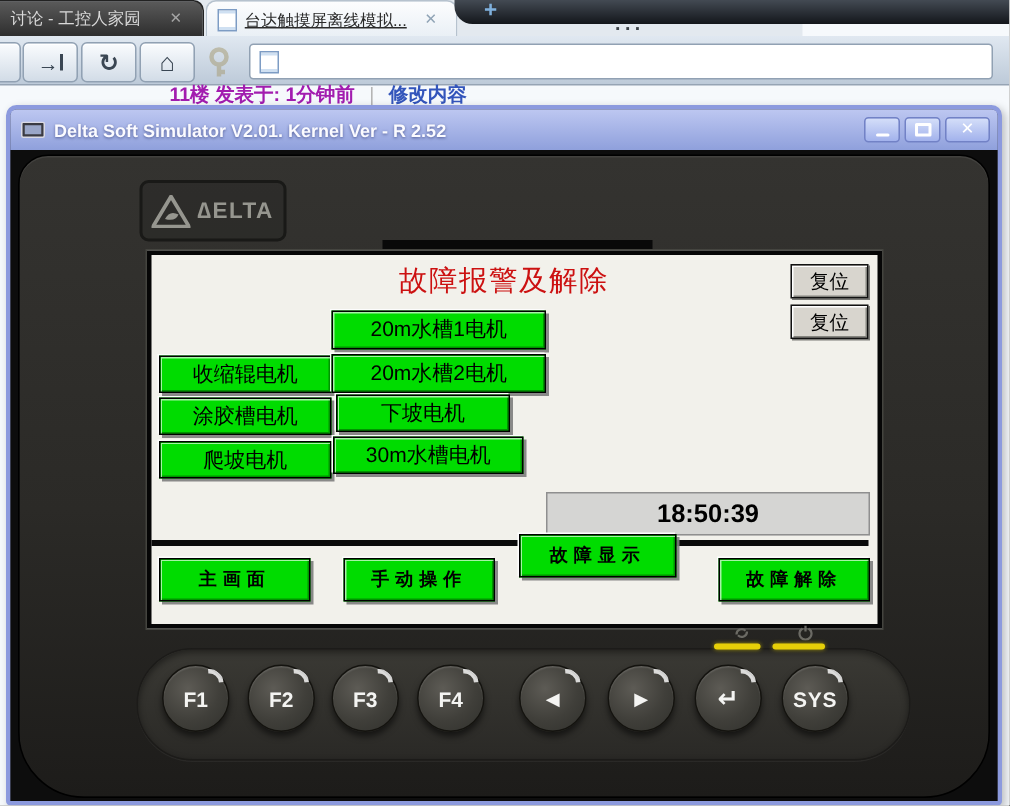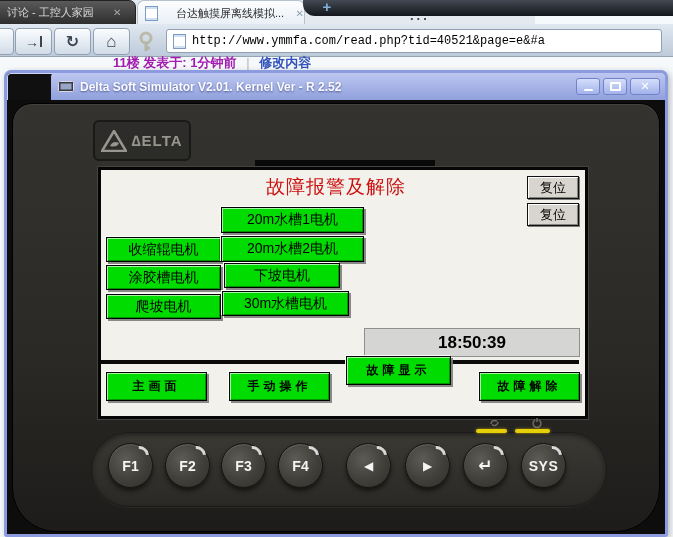--- a/index.html
+++ b/index.html
@@ -9,21 +9,21 @@
   
   .tabstrip{position:absolute;left:0;top:0;width:535px;height:24px;background:#e3e9ef;}
   .tab-dark{position:absolute;left:-8px;top:0;width:142px;height:23px;
             background:linear-gradient(#5a5a5a,#2e2e2e);border-radius:7px 7px 0 0;
             border:1px solid #222;display:flex;align-items:center;cursor:pointer;}
   .tab-dark .lbl{color:#d9d9d9;font-size:11px;margin-left:14px;white-space:nowrap;overflow:hidden;width:104px;}
   .tab-dark .x{color:#a5a5a5;font-size:10px;margin-left:2px;}
   .tab-light{position:absolute;left:137px;top:0;width:166px;height:24px;
              background:linear-gradient(#fcfdfe,#e9eff5);border:1px solid #b6c2ce;border-bottom:none;
              border-radius:7px 7px 0 0;display:flex;align-items:center;cursor:pointer;}
-  .tab-light .lbl{color:#2b2b2b;font-size:11px;margin-left:18px;white-space:nowrap;overflow:hidden;width:118px;}
+  .tab-light .lbl{color:#2b2b2b;font-size:11px;margin-left:5px;white-space:nowrap;overflow:hidden;width:118px;text-decoration:underline;}
   .tab-light .x{color:#8fa3b5;font-size:10px;margin-left:2px;}
   .docicon{width:11px;height:13px;background:#fff;border:1px solid #7d9cc4;margin-left:7px;
            box-shadow:inset 0 2px 0 #cfe0f2, inset 0 -2px 0 #cfe0f2;flex:none;}
   .darkbar{position:absolute;left:303px;top:0;width:370px;height:16px;
            background:linear-gradient(#434a53,#13161b);border-radius:0 0 0 12px;}
   .newtab{position:absolute;left:318px;top:-2px;width:18px;height:17px;color:#7fb0dc;
           font-size:15px;font-weight:bold;text-align:center;cursor:pointer;}
   .dots{position:absolute;left:410px;top:8px;color:#3c4248;font-size:13px;letter-spacing:3px;font-weight:bold;}
 
   .toolbar{position:absolute;left:0;top:24px;width:673px;height:32px;
@@ -38,21 +38,21 @@
              margin-left:6px;white-space:nowrap;}
   .pagerow{position:absolute;left:113px;top:54px;font-size:13px;white-space:nowrap;}
   .pagerow .info{color:#a21caf;font-weight:bold;}
   .pagerow .sep{color:#b5b5b5;margin:0 6px;}
   .pagerow .lnk{color:#3355bb;font-weight:bold;cursor:pointer;}
 
   
   .simwin{position:absolute;left:4px;top:70px;width:664px;height:467px;
           border:3px solid #8c9ade;border-radius:7px 7px 3px 3px;
           box-shadow:inset 0 0 0 1px #ccd4f4, 2px 2px 6px rgba(0,0,0,.25);
-          background:#101010;box-sizing:border-box;padding-left:44px;}
+          background:#101010;box-sizing:border-box;}
   .titlebar{position:relative;height:27px;background:linear-gradient(#bdc7f1,#8fa0dc);
             border-radius:4px 4px 0 0;display:flex;align-items:center;}
   .titlebar .ttl{color:#fbfbff;font-size:12px;font-weight:bold;margin-left:6px;
                  text-shadow:0 1px 2px rgba(20,30,90,.55);white-space:nowrap;}
   .wc{width:22px;height:15px;border:1px solid #7282c6;border-radius:3px;margin-left:3px;
       background:linear-gradient(#d4def9,#a2b2ec);display:flex;align-items:center;justify-content:center;cursor:pointer;}
   .wc-close{width:28px;}
   .wc-min i{display:block;width:9px;height:2px;background:#fff;margin-top:7px;border-radius:1px;}
   .wc-max i{display:block;width:7px;height:5px;border:2px solid #fff;border-radius:1px;}
   .wc-close span{color:#fff;font-size:11px;font-weight:bold;line-height:13px;}
@@ -141,21 +141,20 @@
     </div>
     <div style="position:absolute;left:134px;top:6px;width:24px;height:24px;opacity:.55;cursor:pointer;">
       <svg width="24" height="24" viewBox="0 0 24 24">
         <circle cx="12" cy="8" r="5" fill="none" stroke="#a89e78" stroke-width="3"></circle>
         <line x1="12" y1="13" x2="12" y2="21" stroke="#a89e78" stroke-width="3"></line>
         <line x1="12" y1="18" x2="16" y2="18" stroke="#a89e78" stroke-width="3"></line>
       </svg>
     </div>
     <div class="addr">
       <span class="docicon" style="margin-left:6px;"></span>
-      <span class="url">http://www.ymmfa.com/read.php?tid=40521&amp;page=e&amp;#a</span>
     </div>
   </div>
 
   <div class="pagerow">
     <span class="info">11楼 发表于: 1分钟前</span>
     <span class="sep">|</span>
     <span class="lnk">修改内容</span>
   </div>
 
   <div class="simwin">

